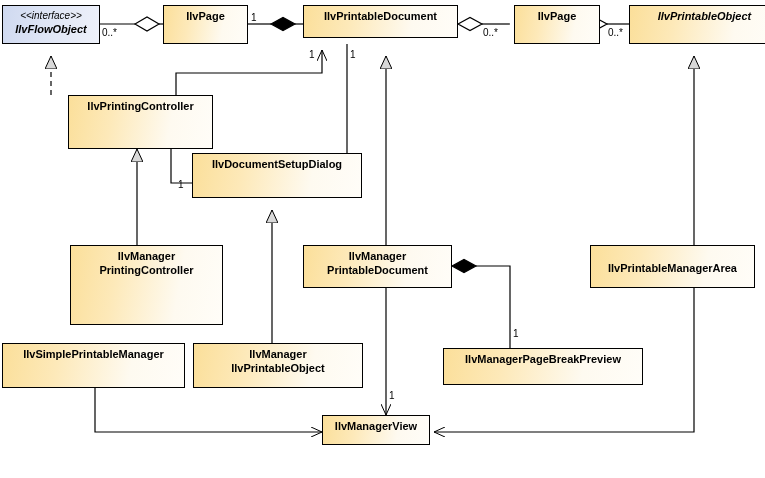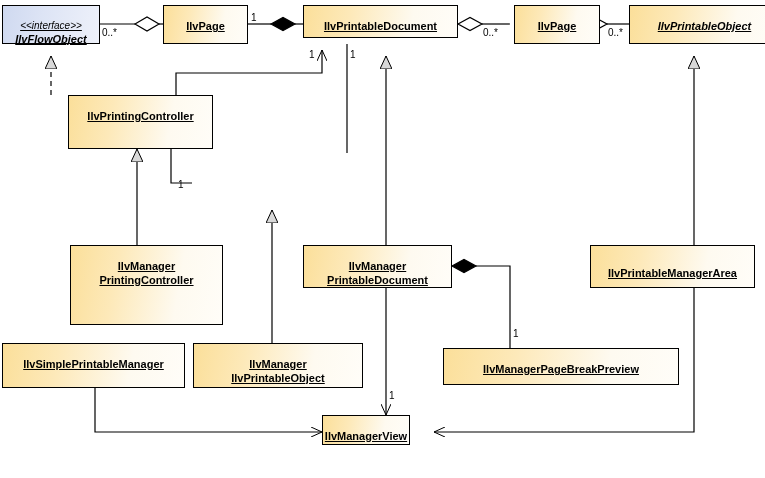--- a/index.html
+++ b/index.html
@@ -2,21 +2,21 @@
 <html><head>
 <meta charset="utf-8">
 <style>
   html,body{margin:0;padding:0;background:#ffffff;}
   body{width:765px;height:478px;overflow:hidden;font-family:"Liberation Sans",sans-serif;}
   #diagram{position:relative;width:765px;height:478px;}
   svg.edges{position:absolute;left:0;top:0;width:765px;height:478px;pointer-events:none;}
   .node{position:absolute;box-sizing:border-box;border:1px solid #000;
         background:linear-gradient(100deg,#fbdf9a 0%,#fde9b9 30%,#fefaf0 70%,#fffdf8 100%);
         display:flex;flex-direction:column;align-items:center;justify-content:flex-start;
-        padding-top:13px;z-index:2;text-decoration:underline;}
+        padding-top:3px;z-index:2;}
   .node .ttl{font-size:11px;font-weight:bold;color:#000;line-height:14px;text-align:center;
              white-space:nowrap;letter-spacing:0px;}
   .node.iface{background:linear-gradient(100deg,#cfd9f0 0%,#dde4f5 40%,#eef1fa 100%);}
   .node.iface .stereo{font-size:10px;font-weight:normal;line-height:13px;}
   .node.iface .ttl{font-style:italic;}
   .node.abstract .ttl{font-style:italic;}
   .mult{position:absolute;font-size:10px;color:#000;z-index:3;font-family:"Liberation Sans",sans-serif;}
 </style>
 </head>
 <body>
@@ -123,20 +123,23 @@
   </div>
 
   <div class="node abstract" style="left:629px;top:5px;width:151px;height:39px;">
     <div class="ttl">IlvPrintableObject</div>
   </div>
 
   <div class="node" style="left:68px;top:95px;width:145px;height:54px;">
     <div class="ttl">IlvPrintingController</div>
   </div>
 
+  <div class="node" style="left:192px;top:153px;width:170px;height:45px;">
+    <div class="ttl">IlvDocumentSetupDialog</div>
+  </div>
 
   <div class="node" style="left:70px;top:245px;width:153px;height:80px;">
     <div class="ttl">IlvManager</div>
     <div class="ttl">PrintingController</div>
   </div>
 
   <div class="node" style="left:303px;top:245px;width:149px;height:43px;">
     <div class="ttl">IlvManager</div>
     <div class="ttl">PrintableDocument</div>
   </div>
@@ -147,25 +150,25 @@
 
   <div class="node" style="left:2px;top:343px;width:183px;height:45px;">
     <div class="ttl">IlvSimplePrintableManager</div>
   </div>
 
   <div class="node" style="left:193px;top:343px;width:170px;height:45px;">
     <div class="ttl">IlvManager</div>
     <div class="ttl">IlvPrintableObject</div>
   </div>
 
-  <div class="node" style="left:443px;top:348px;width:236px;height:37px;">
+  <div class="node" style="left:443px;top:348px;width:200px;height:37px;">
     <div class="ttl">IlvManagerPageBreakPreview</div>
   </div>
 
-  <div class="node" style="left:322px;top:415px;width:88px;height:30px;">
+  <div class="node" style="left:322px;top:415px;width:108px;height:30px;">
     <div class="ttl">IlvManagerView</div>
   </div>
 
   <div class="mult" style="left:102px;top:27px;">0..*</div>
   <div class="mult" style="left:251px;top:12px;">1</div>
   <div class="mult" style="left:483px;top:27px;">0..*</div>
   <div class="mult" style="left:608px;top:27px;">0..*</div>
   <div class="mult" style="left:309px;top:49px;">1</div>
   <div class="mult" style="left:350px;top:49px;">1</div>
   <div class="mult" style="left:178px;top:179px;">1</div>

